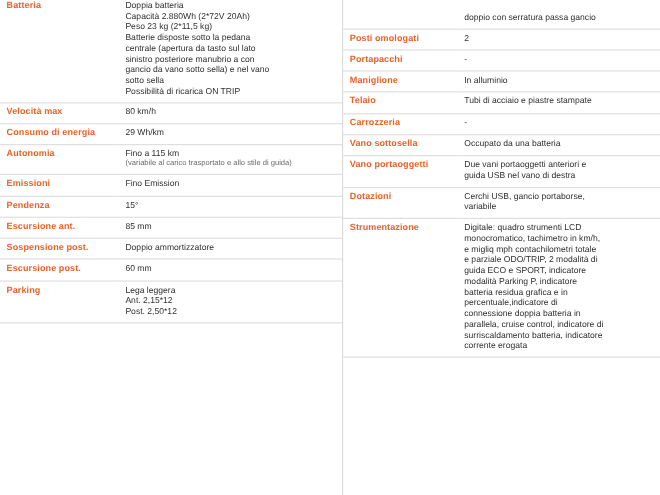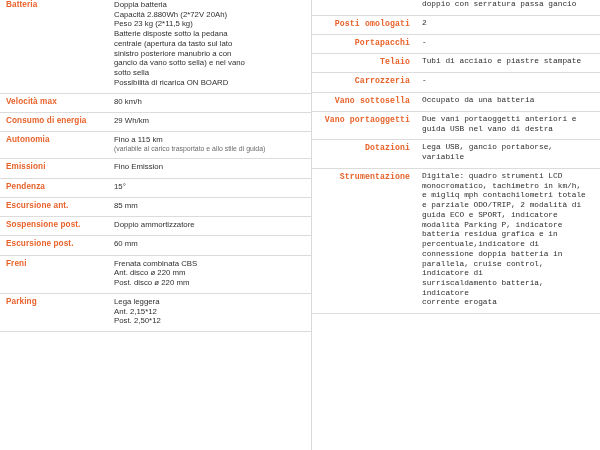--- a/index.html
+++ b/index.html
@@ -47,21 +47,20 @@
   }
   .label-cell {
     width: 96px;
     color: #e8622a;
     font-weight: bold;
     font-size: 8.2px;
     letter-spacing: 0.1px;
   }
   .col-right .label-cell {
     width: 92px;
-    text-align: right;
   }
   .value-cell {
     color: #2f2f2f;
     font-size: 7.8px;
   }
   .value-cell .line {
     display: block;
   }
   .value-cell .sub {
     display: block;
@@ -69,22 +68,21 @@
     color: #6a6a6a;
   }
   
   .clip-row td {
     padding-top: 0;
   }
   .col-left .spec-table {
     margin-top: 0;
   }
   .col-right .spec-table {
-    margin-top: 0;
-    font-family: Liberation Mono, monospace;
+    margin-top: 11px;
   }
 </style>
 </head>
 <body>
 
 <div class="sheet">
 
   <div class="col col-left">
     <table class="spec-table">
       <tbody>
@@ -92,21 +90,21 @@
             <td class="label-cell">Batteria</td>
             <td class="value-cell">
               <span class="line">Doppia batteria</span>
               <span class="line">Capacità 2.880Wh (2*72V 20Ah)</span>
               <span class="line">Peso 23 kg (2*11,5 kg)</span>
               <span class="line">Batterie disposte sotto la pedana</span>
               <span class="line">centrale (apertura da tasto sul lato</span>
               <span class="line">sinistro posteriore manubrio a con</span>
               <span class="line">gancio da vano sotto sella) e nel vano</span>
               <span class="line">sotto sella</span>
-              <span class="line">Possibilità di ricarica ON BOARD</span>
+              <span class="line">Possibilità di ricarica ON TRIP</span>
             </td>
           </tr>
           <tr>
             <td class="label-cell">Velocità max</td>
             <td class="value-cell">
               <span class="line">80 km/h</span>
             </td>
           </tr>
           <tr>
             <td class="label-cell">Consumo di energia</td>
@@ -142,28 +140,20 @@
           <tr>
             <td class="label-cell">Sospensione post.</td>
             <td class="value-cell">
               <span class="line">Doppio ammortizzatore</span>
             </td>
           </tr>
           <tr>
             <td class="label-cell">Escursione post.</td>
             <td class="value-cell">
               <span class="line">60 mm</span>
-            </td>
-          </tr>
-          <tr>
-            <td class="label-cell">Freni</td>
-            <td class="value-cell">
-              <span class="line">Frenata combinata CBS</span>
-              <span class="line">Ant. disco ø 220 mm</span>
-              <span class="line">Post. disco ø 220 mm</span>
             </td>
           </tr>
           <tr>
             <td class="label-cell">Parking</td>
             <td class="value-cell">
               <span class="line">Lega leggera</span>
               <span class="line">Ant. 2,15*12</span>
               <span class="line">Post. 2,50*12</span>
             </td>
           </tr>
@@ -186,20 +176,26 @@
               <span class="line">2</span>
             </td>
           </tr>
           <tr>
             <td class="label-cell">Portapacchi</td>
             <td class="value-cell">
               <span class="line">-</span>
             </td>
           </tr>
           <tr>
+            <td class="label-cell">Maniglione</td>
+            <td class="value-cell">
+              <span class="line">In alluminio</span>
+            </td>
+          </tr>
+          <tr>
             <td class="label-cell">Telaio</td>
             <td class="value-cell">
               <span class="line">Tubi di acciaio e piastre stampate</span>
             </td>
           </tr>
           <tr>
             <td class="label-cell">Carrozzeria</td>
             <td class="value-cell">
               <span class="line">-</span>
             </td>
@@ -213,21 +209,21 @@
           <tr>
             <td class="label-cell">Vano portaoggetti</td>
             <td class="value-cell">
               <span class="line">Due vani portaoggetti anteriori e</span>
               <span class="line">guida USB nel vano di destra</span>
             </td>
           </tr>
           <tr>
             <td class="label-cell">Dotazioni</td>
             <td class="value-cell">
-              <span class="line">Lega USB, gancio portaborse,</span>
+              <span class="line">Cerchi USB, gancio portaborse,</span>
               <span class="line">variabile</span>
             </td>
           </tr>
           <tr>
             <td class="label-cell">Strumentazione</td>
             <td class="value-cell">
               <span class="line">Digitale: quadro strumenti LCD</span>
               <span class="line">monocromatico, tachimetro in km/h,</span>
               <span class="line">e migliq mph contachilometri totale</span>
               <span class="line">e parziale ODO/TRIP, 2 modalità di</span>

